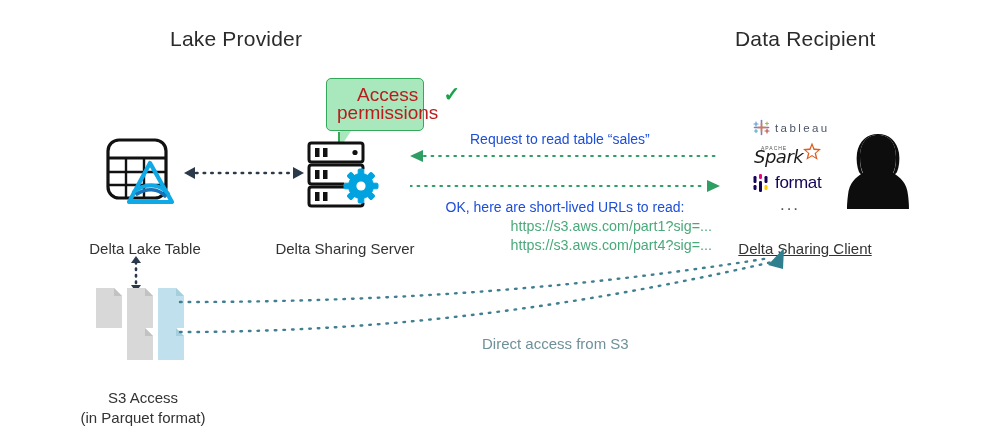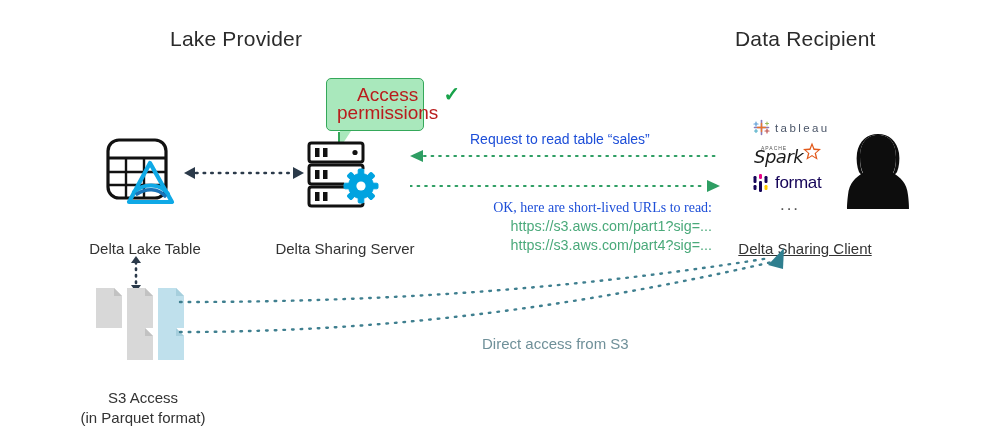--- a/index.html
+++ b/index.html
@@ -73,21 +73,21 @@
     filter: drop-shadow(-1.5px 1px 0 #35a85a);
   }
 
   
   .flow-label {
     font-size: 14px;
     color: #1d4ed8;
     white-space: nowrap;
     line-height: 19px;
   }
-  .flow-label.center { text-align: right; font-family: Liberation Serif, serif; }
+  .flow-label.center { text-align: center; }
   .flow-sub {
     font-size: 14.3px;
     color: #4aa97a;
     white-space: nowrap;
     line-height: 19px;
     text-align: right;
   }
   .direct-label {
     font-size: 15px;
     color: #6f9099;

